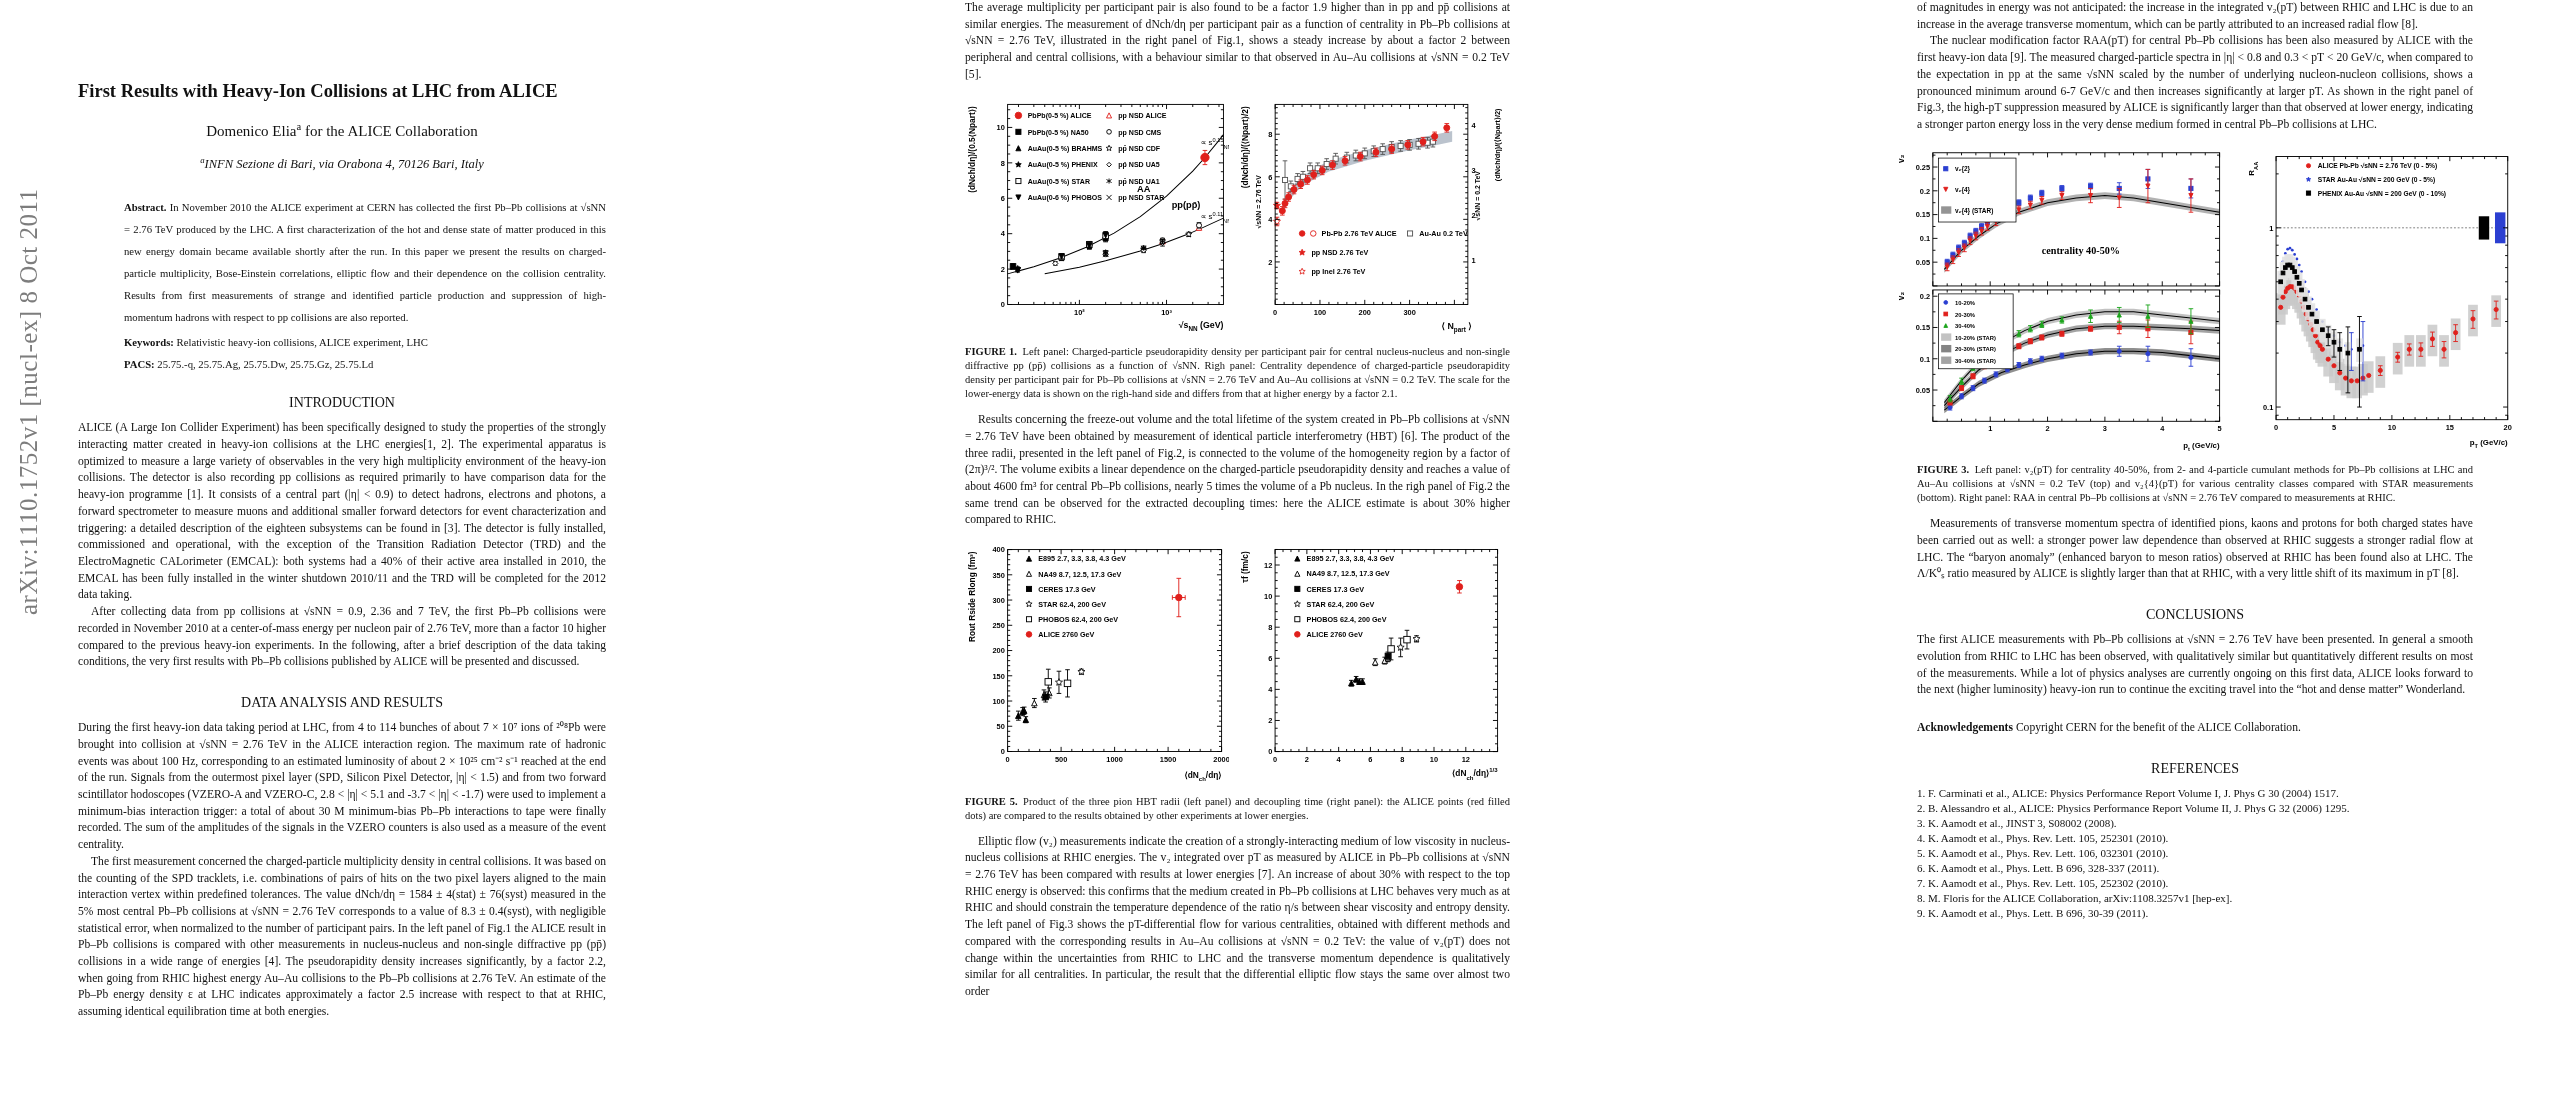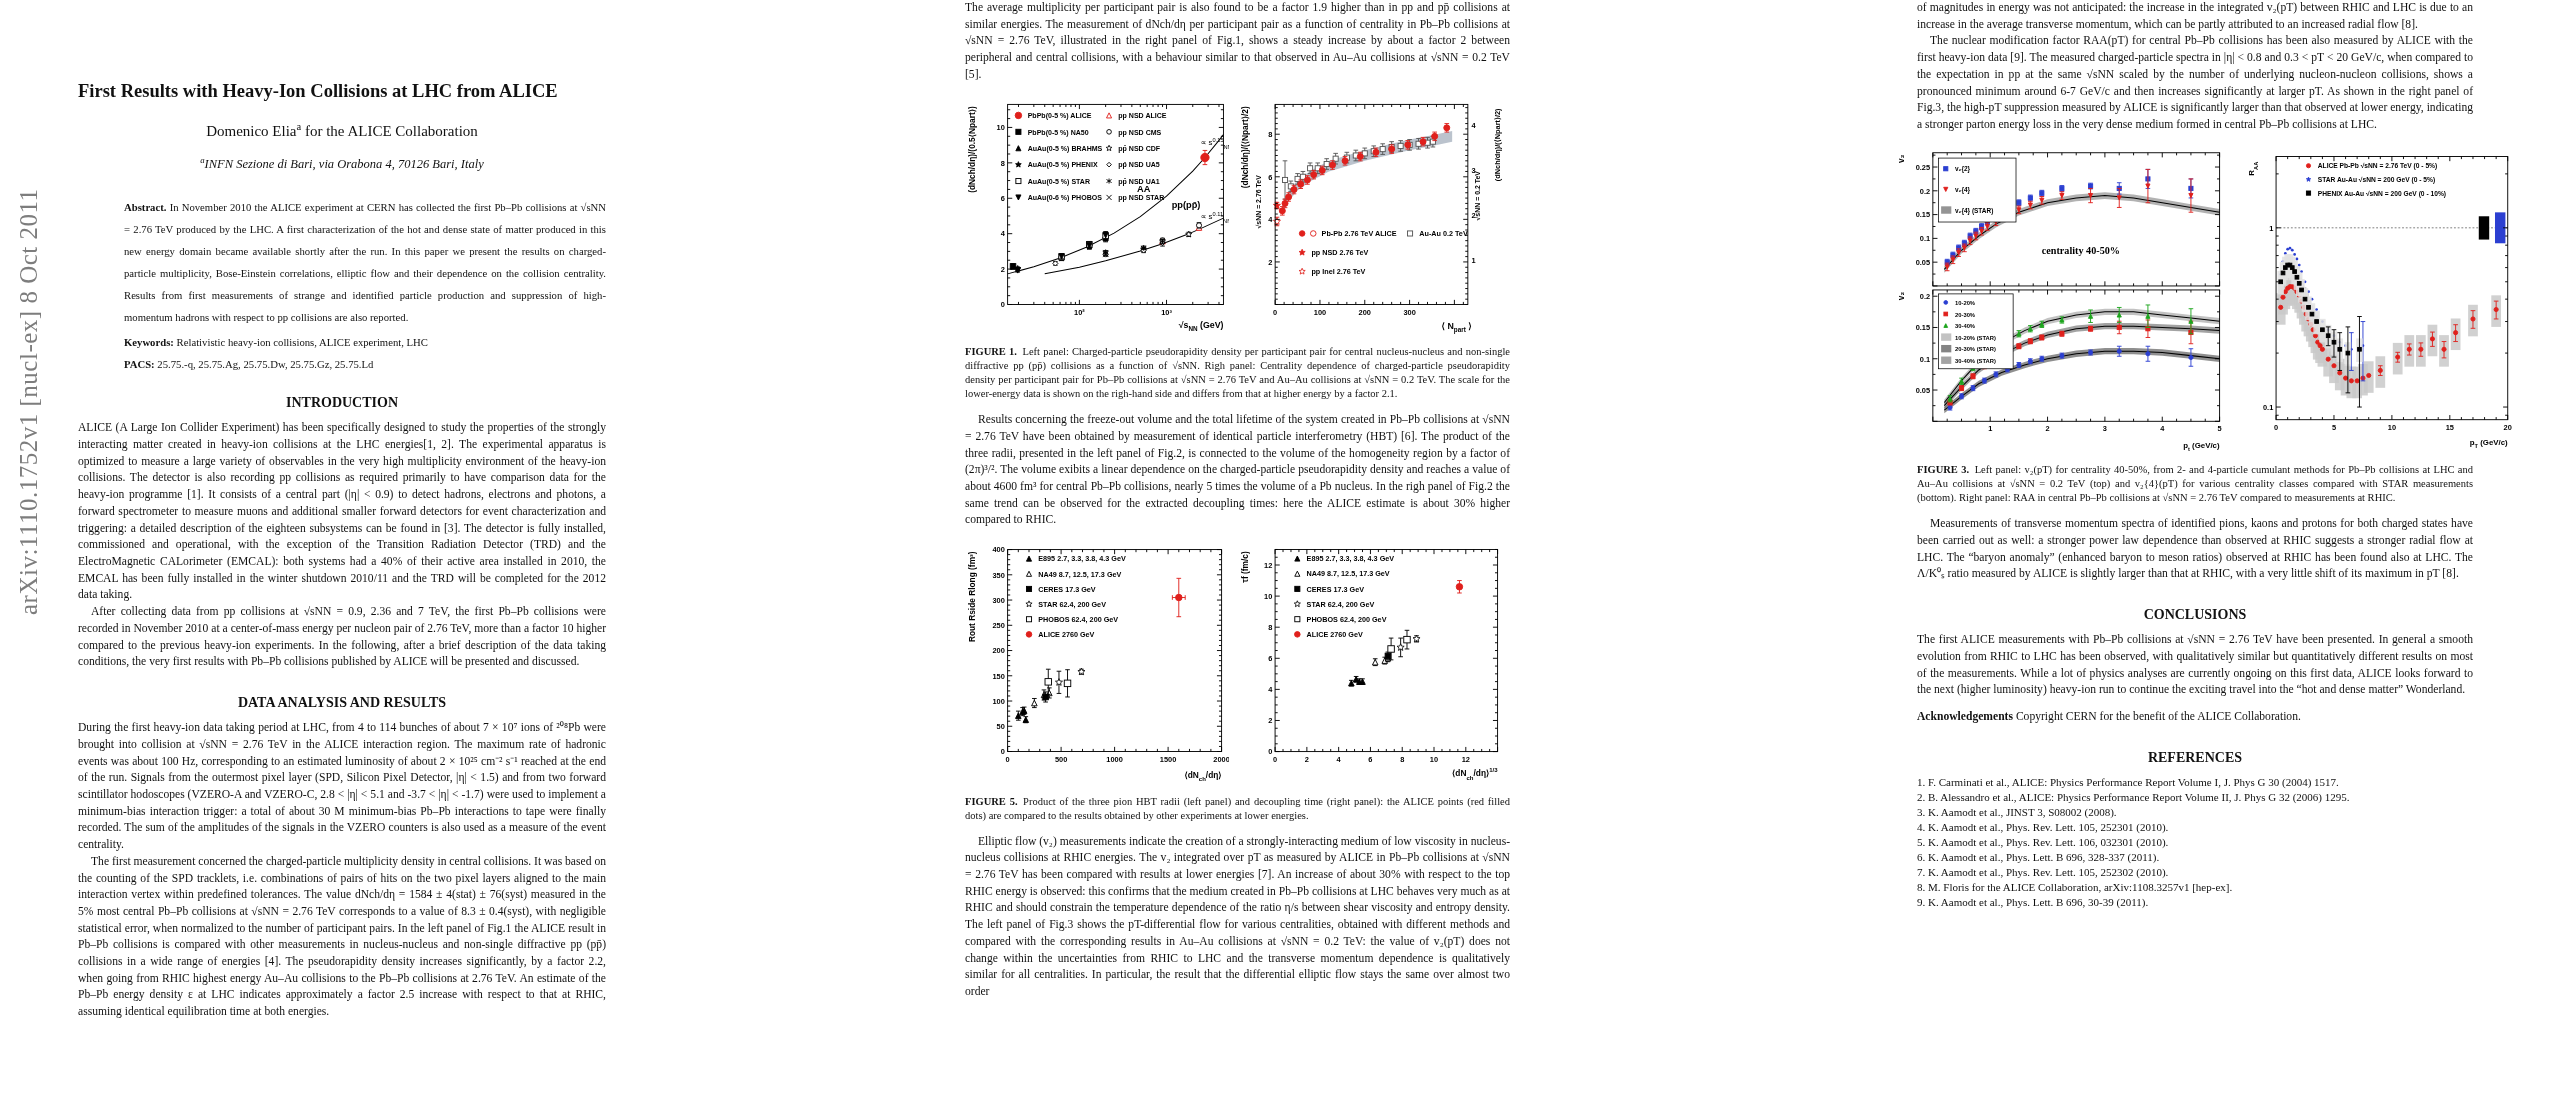--- a/index.html
+++ b/index.html
@@ -8,29 +8,29 @@
   .page{position:absolute;top:0;}
   #page1{left:78px;width:528px;}
   #page2{left:965px;width:545px;}
   #page3{left:1917px;width:556px;}
   .title{margin-top:80px;font-size:18.5px;font-weight:bold;line-height:22px;}
   .author{margin-top:18.5px;text-align:center;font-size:15px;}
   .affil{margin-top:15px;text-align:center;font-size:12.5px;font-style:italic;}
   .abs{margin:24px 0 0 46px;font-size:10.7px;line-height:22px;text-align:justify;}
   .kw{margin:8.3px 0 0 46px;font-size:10.7px;line-height:13.4px;}
   .b{font-weight:bold;}
-  h2{margin:24px 0 9.3px 0;text-align:center;font-size:14px;font-weight:bold;font-family:"Liberation Serif",serif;}
+  h2{margin:24px 0 9.3px 0;text-align:center;font-size:14px;font-weight:normal;font-family:"Liberation Serif",serif;}
   p.body{margin:0 0 0 0;font-size:11.6px;line-height:16.7px;text-align:justify;}
   p.body + p.body{margin-top:0;}
   p.ind{text-indent:13px;}
   .figure{position:relative;margin-top:13px;}
   .cap{margin-top:5.6px;font-size:10.5px;line-height:14px;text-align:justify;}
   .cap .b{margin-right:5.6px;} .spacer12{height:11px;}
   .firsttop{margin-top:82px;}
-  .ack{margin-top:10px;font-size:11.6px;line-height:16.7px;text-align:justify;}
+  .ack{margin-top:21px;font-size:11.6px;line-height:16.7px;text-align:justify;}
   .refs{margin-top:9.3px;font-size:11px;line-height:15px;}
   .ref{margin:0;padding-left:15px;text-indent:-15px;}
   sup{font-size:70%;}
   #arxiv-stamp{position:absolute;left:15px;top:615px;transform:rotate(-90deg);
     transform-origin:0 0;white-space:nowrap;font-size:25px;color:#7d7d7d;
     letter-spacing:0.5px;font-family:"Liberation Serif",serif;}
   svg{font-family:"Liberation Sans",sans-serif;}
   svg text{fill:#000;}
   .tk{font-weight:bold;}
   .axl{font-weight:bold;}

